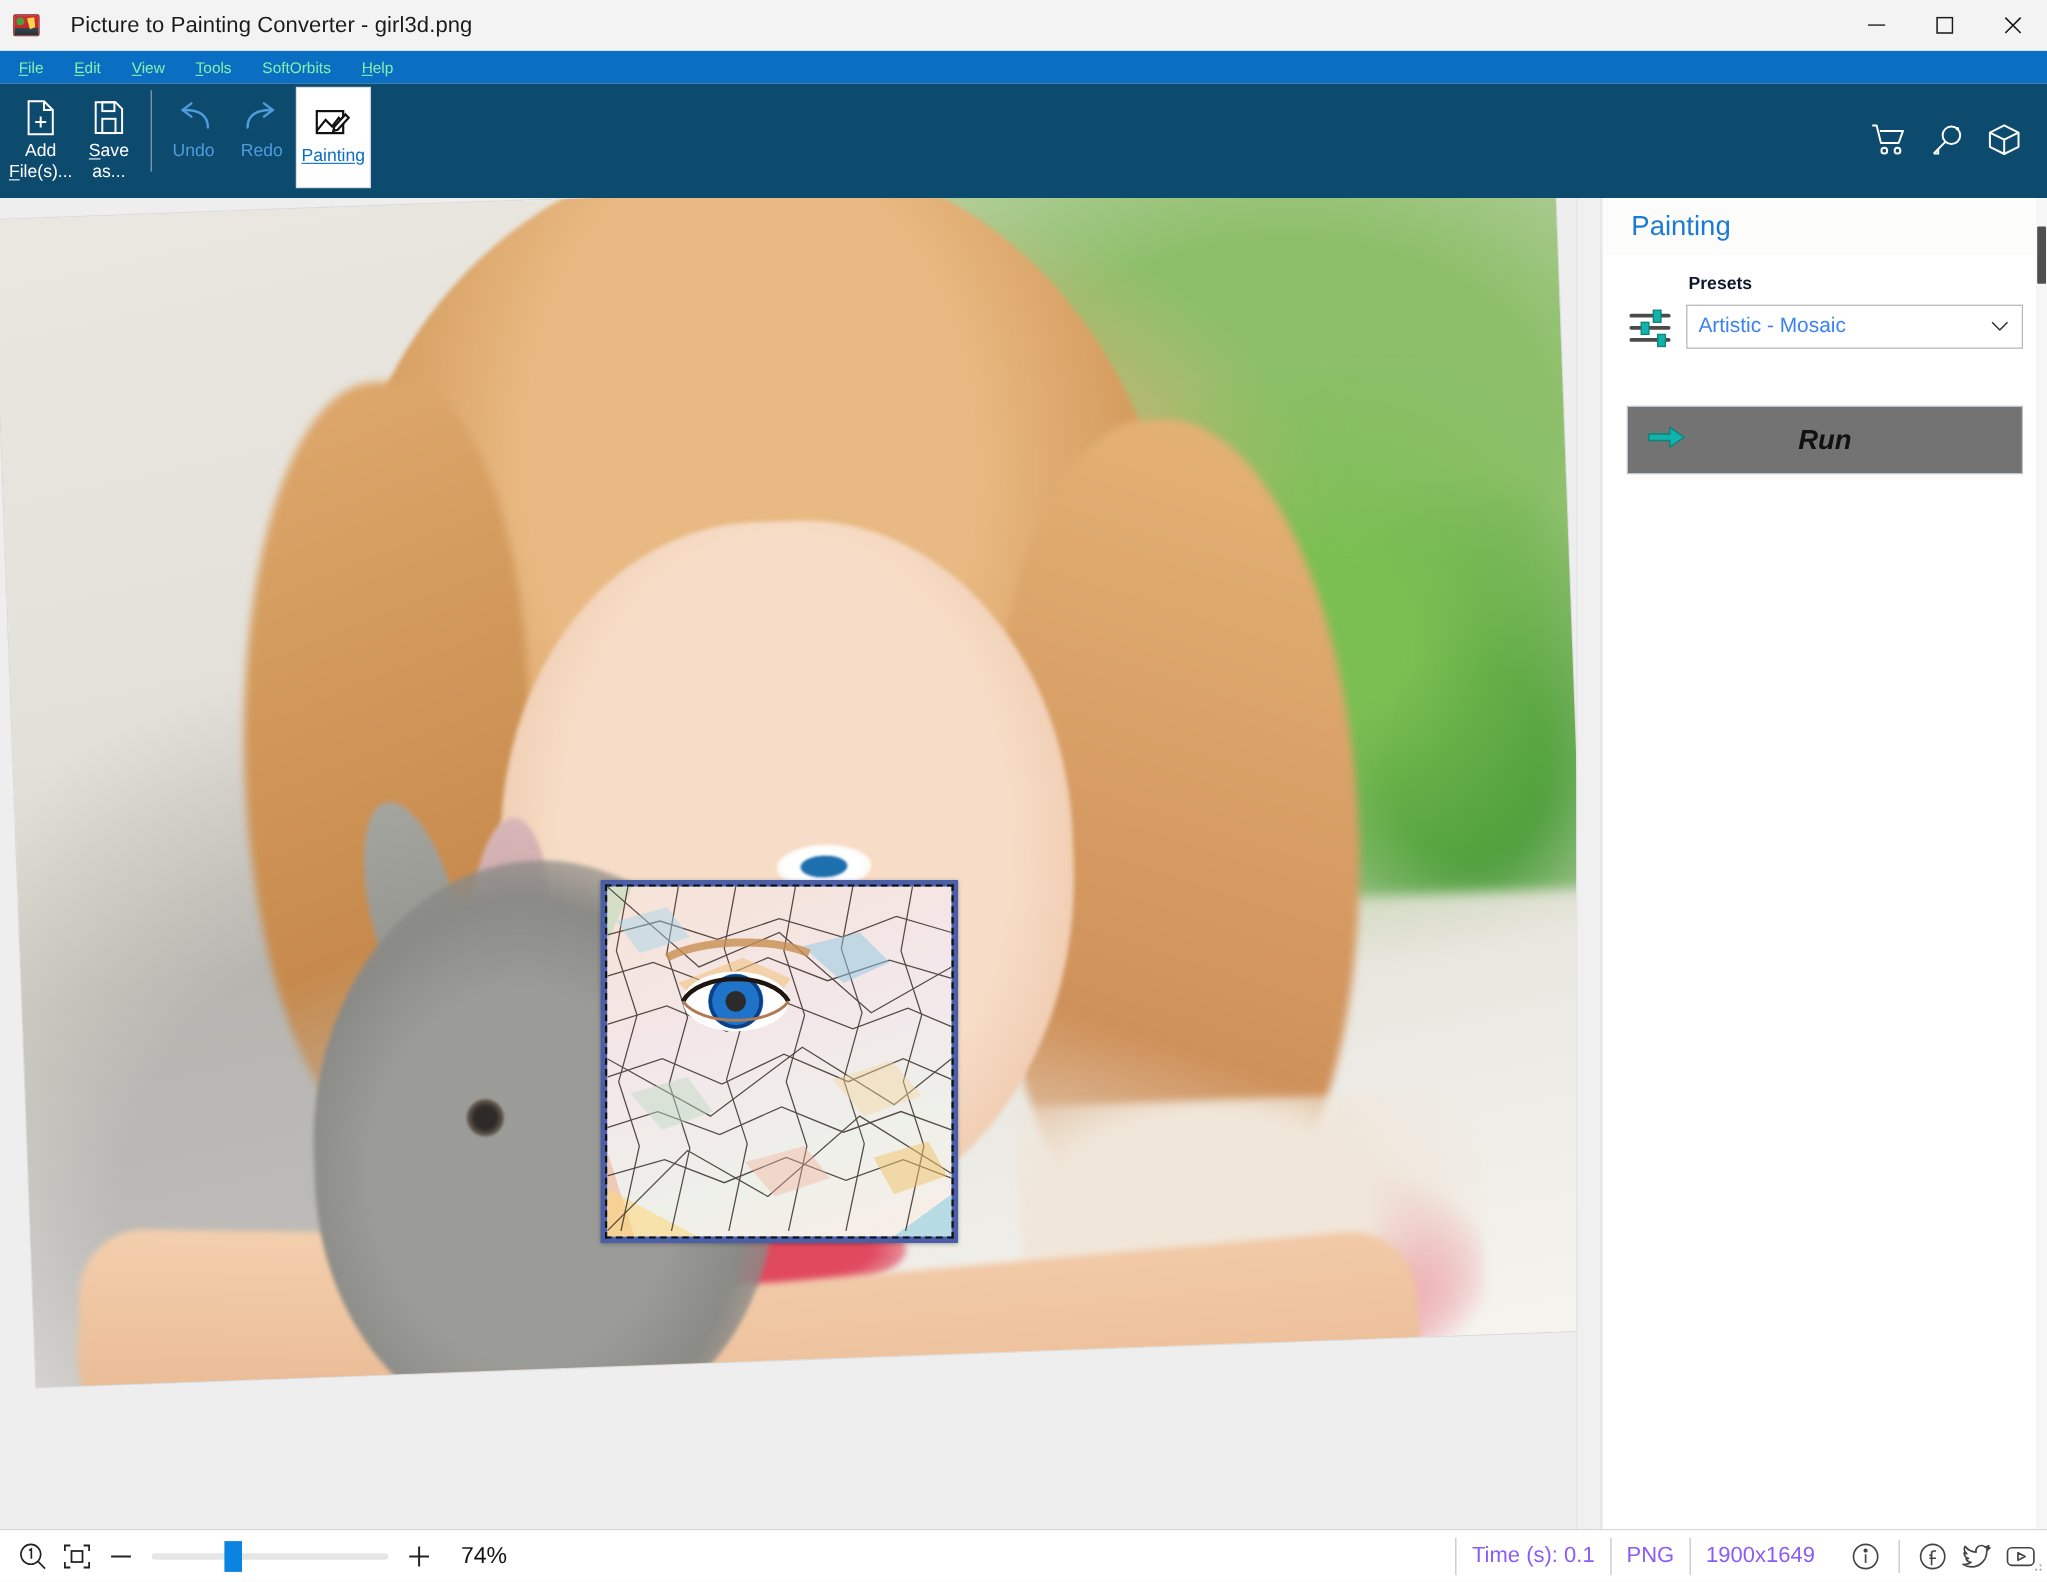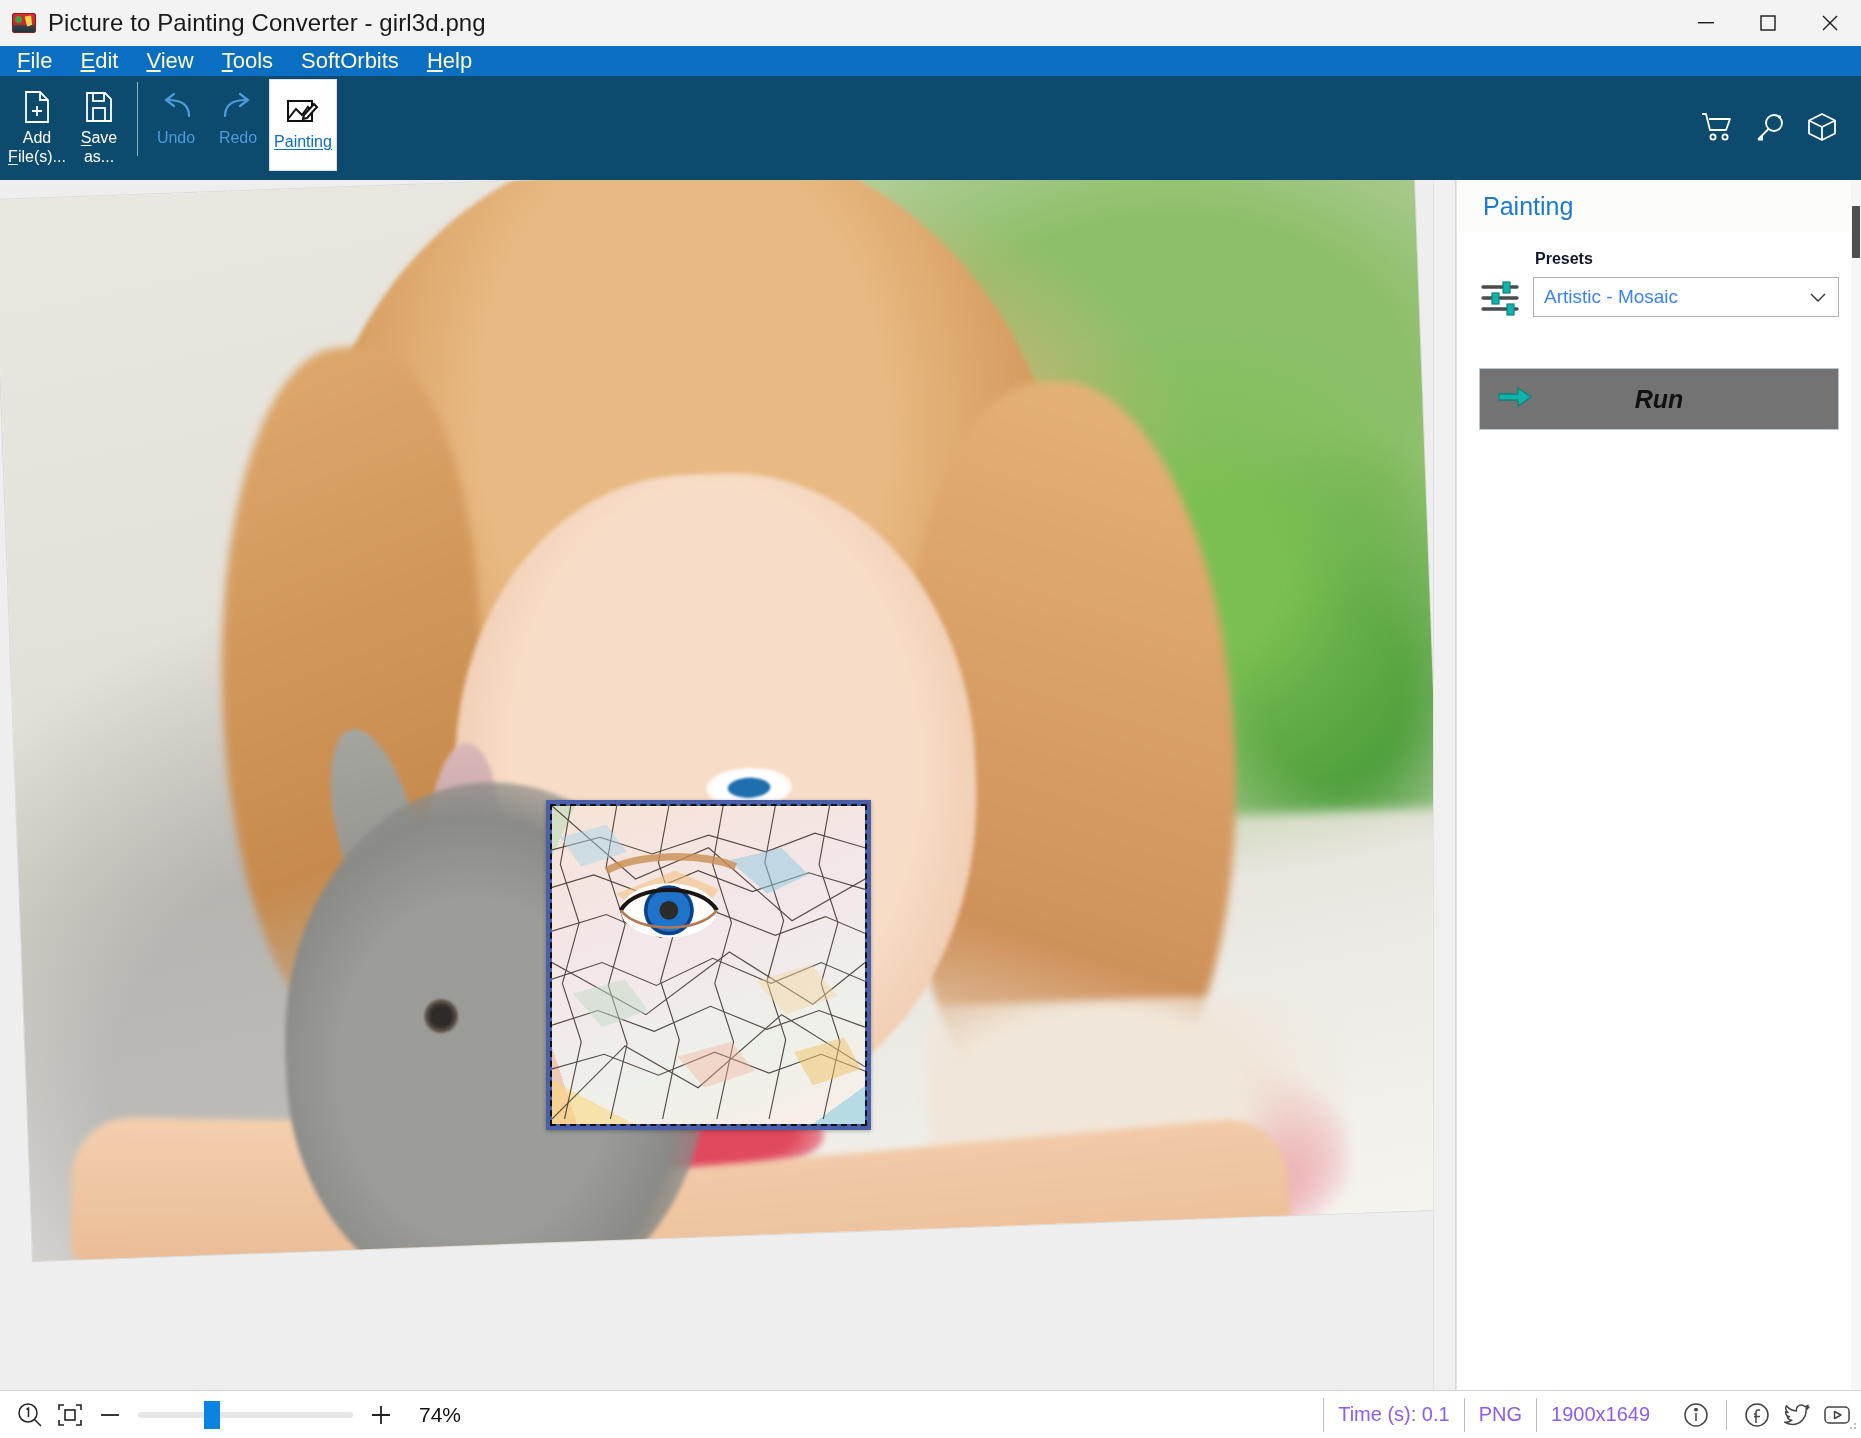--- a/index.html
+++ b/index.html
@@ -36,41 +36,41 @@
   }
   .app-icon::before {
     content:""; position:absolute; left:2px; top:2px; width:7px; height:7px;
     background:#43a047; border-radius:50%;
   }
   .app-icon::after {
     content:""; position:absolute; right:1px; top:1px; width:11px; height:11px;
     background:#ffd54f; transform:rotate(40deg); clip-path: polygon(40% 0,100% 60%,75% 100%,0 45%);
   }
   .title-text {
-    font-size: 24px; color: #1a1a1a; letter-spacing: 0.1px; white-space: nowrap;
+    font-size: 20px; color: #1a1a1a; letter-spacing: 0.1px; white-space: nowrap; margin-left: 16px;
   }
   .win-controls {
     position: absolute; right: 0; top: 0; height: 46px;
     display: flex; align-items: stretch;
   }
   .win-btn {
     width: 62px; display: flex; align-items: center; justify-content: center;
     cursor: default;
   }
   .win-btn svg { display:block; }
 
   
   .menubar {
     height: 30px; flex: 0 0 30px;
     background: #0a6fc2;
     display: flex; align-items: center;
     padding-left: 14px; gap: 22px;
   }
   .menu-item {
-    color: #fef9c3; font-size: 22px; line-height: 1;
+    color: #86efac; font-size: 14px; line-height: 1;
     padding: 2px 3px; cursor: default; white-space: nowrap;
   }
   .menu-item u { text-decoration: underline; text-underline-offset: 2px; }
 
   
   .toolbar {
     flex: 0 0 104px; height: 104px;
     background: #0c4a6e;
     display: flex; align-items: flex-start;
     position: relative; padding-left: 6px;

